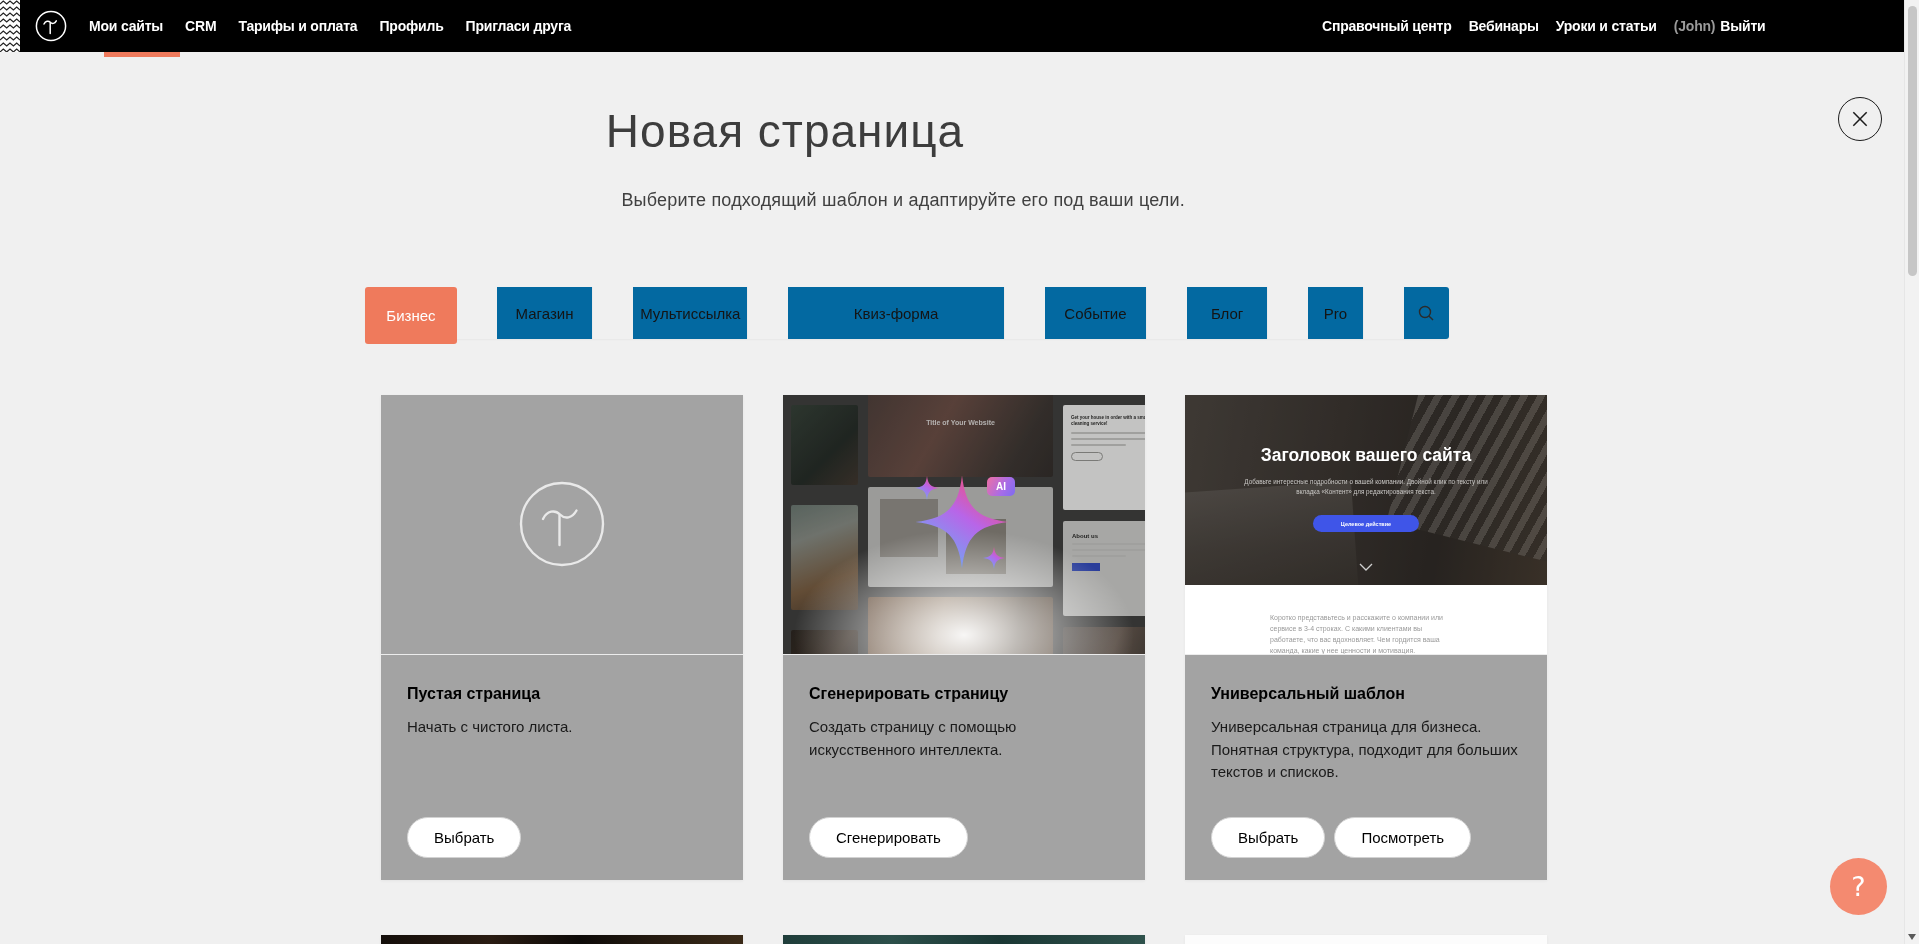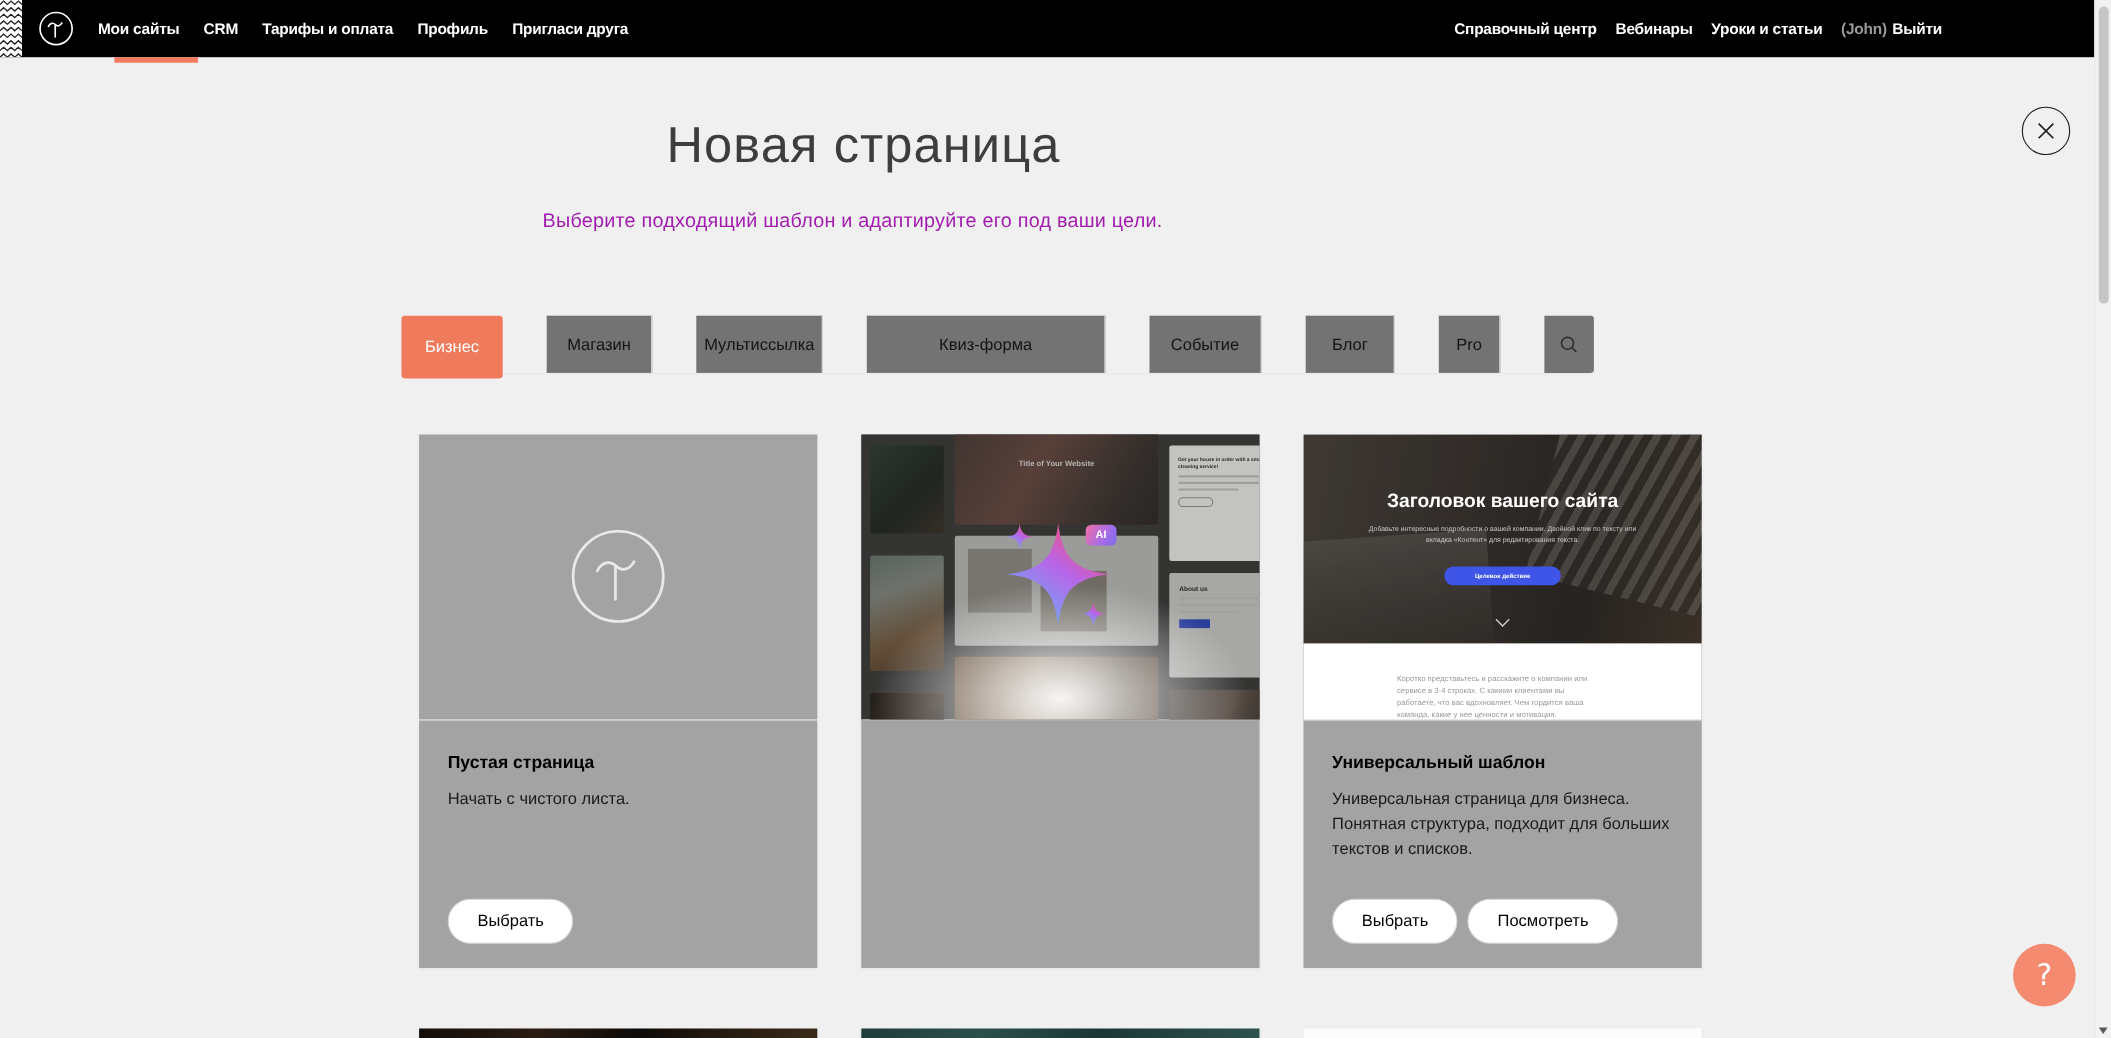--- a/index.html
+++ b/index.html
@@ -14,36 +14,36 @@
   .nav-left { position:absolute; left:89px; top:0; height:52px; display:flex; gap:22px; }
   .nav-right { position:absolute; left:1322px; top:0; height:52px; display:flex; align-items:center; gap:17px; }
   .nav-item { font-size:14px; font-weight:700; letter-spacing:-0.2px; color:#fff; cursor:pointer; background:none; border:none; font-family:inherit; white-space:nowrap; }
   .logout-wrap { display:flex; gap:5px; align-items:center; }
   .user-name { color:#9a9a9a; font-weight:700; font-size:14px; letter-spacing:-0.2px; }
   .nav-indicator { position:absolute; left:104px; bottom:-5px; width:76px; height:5px; background:#ef7a5c; }
 
   
   .page-title { position:absolute; left:385px; top:104px; width:800px; text-align:center;
                 font-size:46px; font-weight:400; color:#3d3d3d; letter-spacing:1px; }
-  .page-subtitle { position:absolute; left:375px; top:190px; width:800px; text-align:center;
-                   font-size:18px; color:#a21caf; letter-spacing:.2px; }
+  .page-subtitle { position:absolute; left:385px; top:190px; width:800px; text-align:right;
+                   font-size:18px; color:#404040; letter-spacing:.2px; }
 
   
   .close-btn { position:absolute; left:1838px; top:97px; width:44px; height:44px; border-radius:50%;
                border:1.6px solid #1c1c1c; background:transparent; cursor:pointer; z-index:6;
                display:flex; align-items:center; justify-content:center; }
   .help-btn { position:absolute; left:1830px; top:858px; width:57px; height:57px; border-radius:50%;
               background:#f48a70; border:none; cursor:pointer; z-index:6; color:#fff;
               font-size:27px; font-weight:400; display:flex; align-items:center; justify-content:center;
               font-family:"DejaVu Sans",sans-serif; }
 
   
   .tabbar { position:absolute; left:365px; top:287px; width:1084px; height:52px; display:flex;
             align-items:flex-start; border-radius:3px; box-shadow:0 1px 2px rgba(0,0,0,.04);gap:40px; }
-  .tab { height:52px; background:#737373; border:none; border-right:1px solid #eaeaea; cursor:pointer;
+  .tab { height:52px; background:#0369a1; border:none; border-right:1px solid #eaeaea; cursor:pointer;
          font-family:inherit; font-size:15px; color:#141414; display:flex; align-items:center; justify-content:center; }
   .tab:last-child { border-right:none; border-radius:0 3px 3px 0; }
   .tab.sel { height:57px; background:#ef7a5c; color:#fff; border-right:none; border-radius:3px; }
 
   
   .card { position:absolute; top:395px; width:362px; height:485px; background:#a3a3a3;
           box-shadow:0 1px 3px rgba(0,0,0,.05); }
   .card1 { left:381px; } .card2 { left:783px; } .card3 { left:1185px; }
   .preview { position:absolute; left:0; top:0; width:362px; height:260px; overflow:hidden; border-bottom:1px solid #ececec; }
   .card-body { position:absolute; left:0; top:260px; width:362px; height:225px; padding:30px 26px 22px; }
@@ -252,20 +252,28 @@
           </linearGradient>
         </defs>
         <g fill="url(#starg)">
           <path transform="translate(179,127) scale(0.93)" d="M0,-50 C4,-16 16,-4 50,0 C16,4 4,16 0,50 C-4,16 -16,4 -50,0 C-16,-4 -4,-16 0,-50 Z"></path>
           <path transform="translate(144,93) scale(0.24)" d="M0,-50 C4,-16 16,-4 50,0 C16,4 4,16 0,50 C-4,16 -16,4 -50,0 C-16,-4 -4,-16 0,-50 Z"></path>
           <path transform="translate(211,163) scale(0.22)" d="M0,-50 C4,-16 16,-4 50,0 C16,4 4,16 0,50 C-4,16 -16,4 -50,0 C-16,-4 -4,-16 0,-50 Z"></path>
         </g>
       </svg>
       <div class="ai-badge">AI</div>
     </div>
+    <div class="card-body">
+      <div class="card-title">Сгенерировать страницу</div>
+      <div class="card-desc preline">Создать страницу с помощью
+искусственного интеллекта.</div>
+      <div class="card-buttons">
+        <button class="pill-btn">Сгенерировать</button>
+      </div>
+    </div>
   </div>
 
   <div class="card card3">
     <div class="preview">
       <div class="hero">
         <div class="laptop"></div>
         <div class="shirt"></div>
         <div class="hero-overlay"></div>
         <div class="hero-title">Заголовок вашего сайта</div>
         <div class="hero-sub preline">Добавьте интересные подробности о вашей компании. Двойной клик по тексту или

